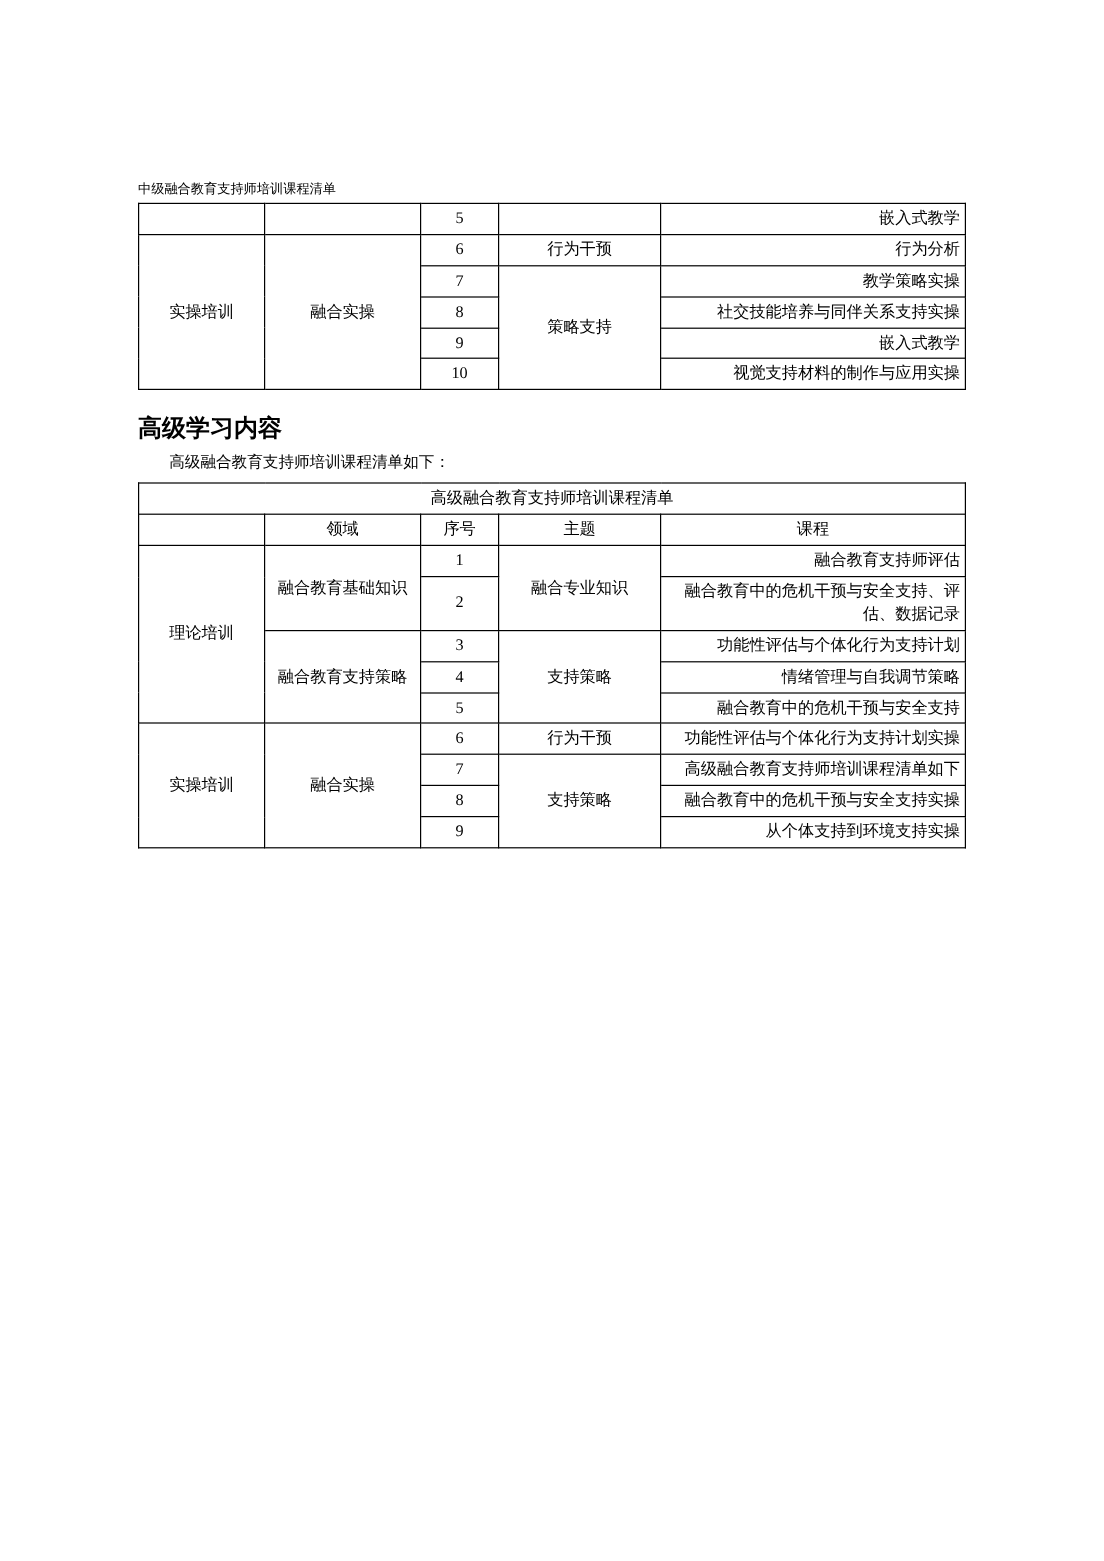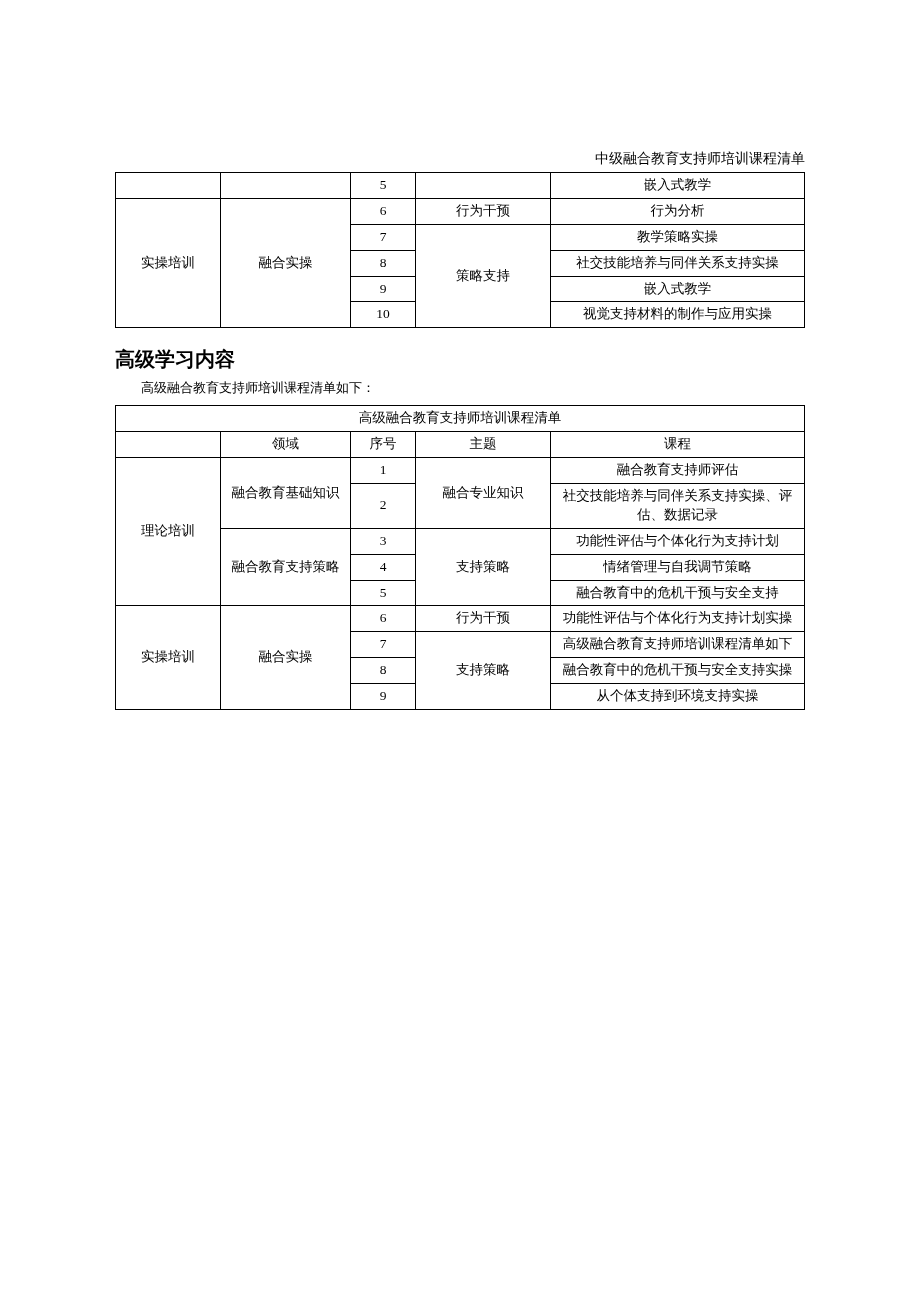--- a/index.html
+++ b/index.html
@@ -9,42 +9,42 @@
     }
     body {
       font-family: "SimSun", "宋体", serif;
       font-size: 14px;
       color: #000;
       background: #fff;
       padding: 150px 115px 40px 115px;
       width: 920px;
     }
     .table-title {
-      text-align: right;
-      font-size: 14px;
+      text-align: left;
+      font-size: 11px;
       margin-bottom: 4px;
     }
     table {
       border-collapse: collapse;
       width: 100%;
       margin-bottom: 18px;
     }
     td, th {
       border: 1px solid #000;
       padding: 3px 4px;
       font-weight: normal;
       vertical-align: middle;
       font-size: 13.5px;
       line-height: 1.4;
     }
     .center {
       text-align: center;
     }
     .left {
-      text-align: center;
+      text-align: right;
     }
     .col1 { width: 105px; }
     .col2 { width: 130px; }
     .col3 { width: 65px; }
     .col4 { width: 135px; text-align: center; }
     .col5 { }
     .section-header {
       font-family: "SimHei", "黑体", sans-serif;
       font-weight: bold;
       font-size: 20px;
@@ -114,21 +114,21 @@
   </tr>
   <tr>
     <td class="center col1" rowspan="5">理论培训</td>
     <td class="center col2" rowspan="2">融合教育基础知识</td>
     <td class="center col3">1</td>
     <td class="center col4" rowspan="2">融合专业知识</td>
     <td class="left col5">融合教育支持师评估</td>
   </tr>
   <tr>
     <td class="center col3">2</td>
-    <td class="left col5">社交技能培养与同伴关系支持实操、评估、数据记录</td>
+    <td class="left col5">融合教育中的危机干预与安全支持、评估、数据记录</td>
   </tr>
   <tr>
     <td class="center col2" rowspan="3">融合教育支持策略</td>
     <td class="center col3">3</td>
     <td class="center col4" rowspan="3">支持策略</td>
     <td class="left col5">功能性评估与个体化行为支持计划</td>
   </tr>
   <tr>
     <td class="center col3">4</td>
     <td class="left col5">情绪管理与自我调节策略</td>

